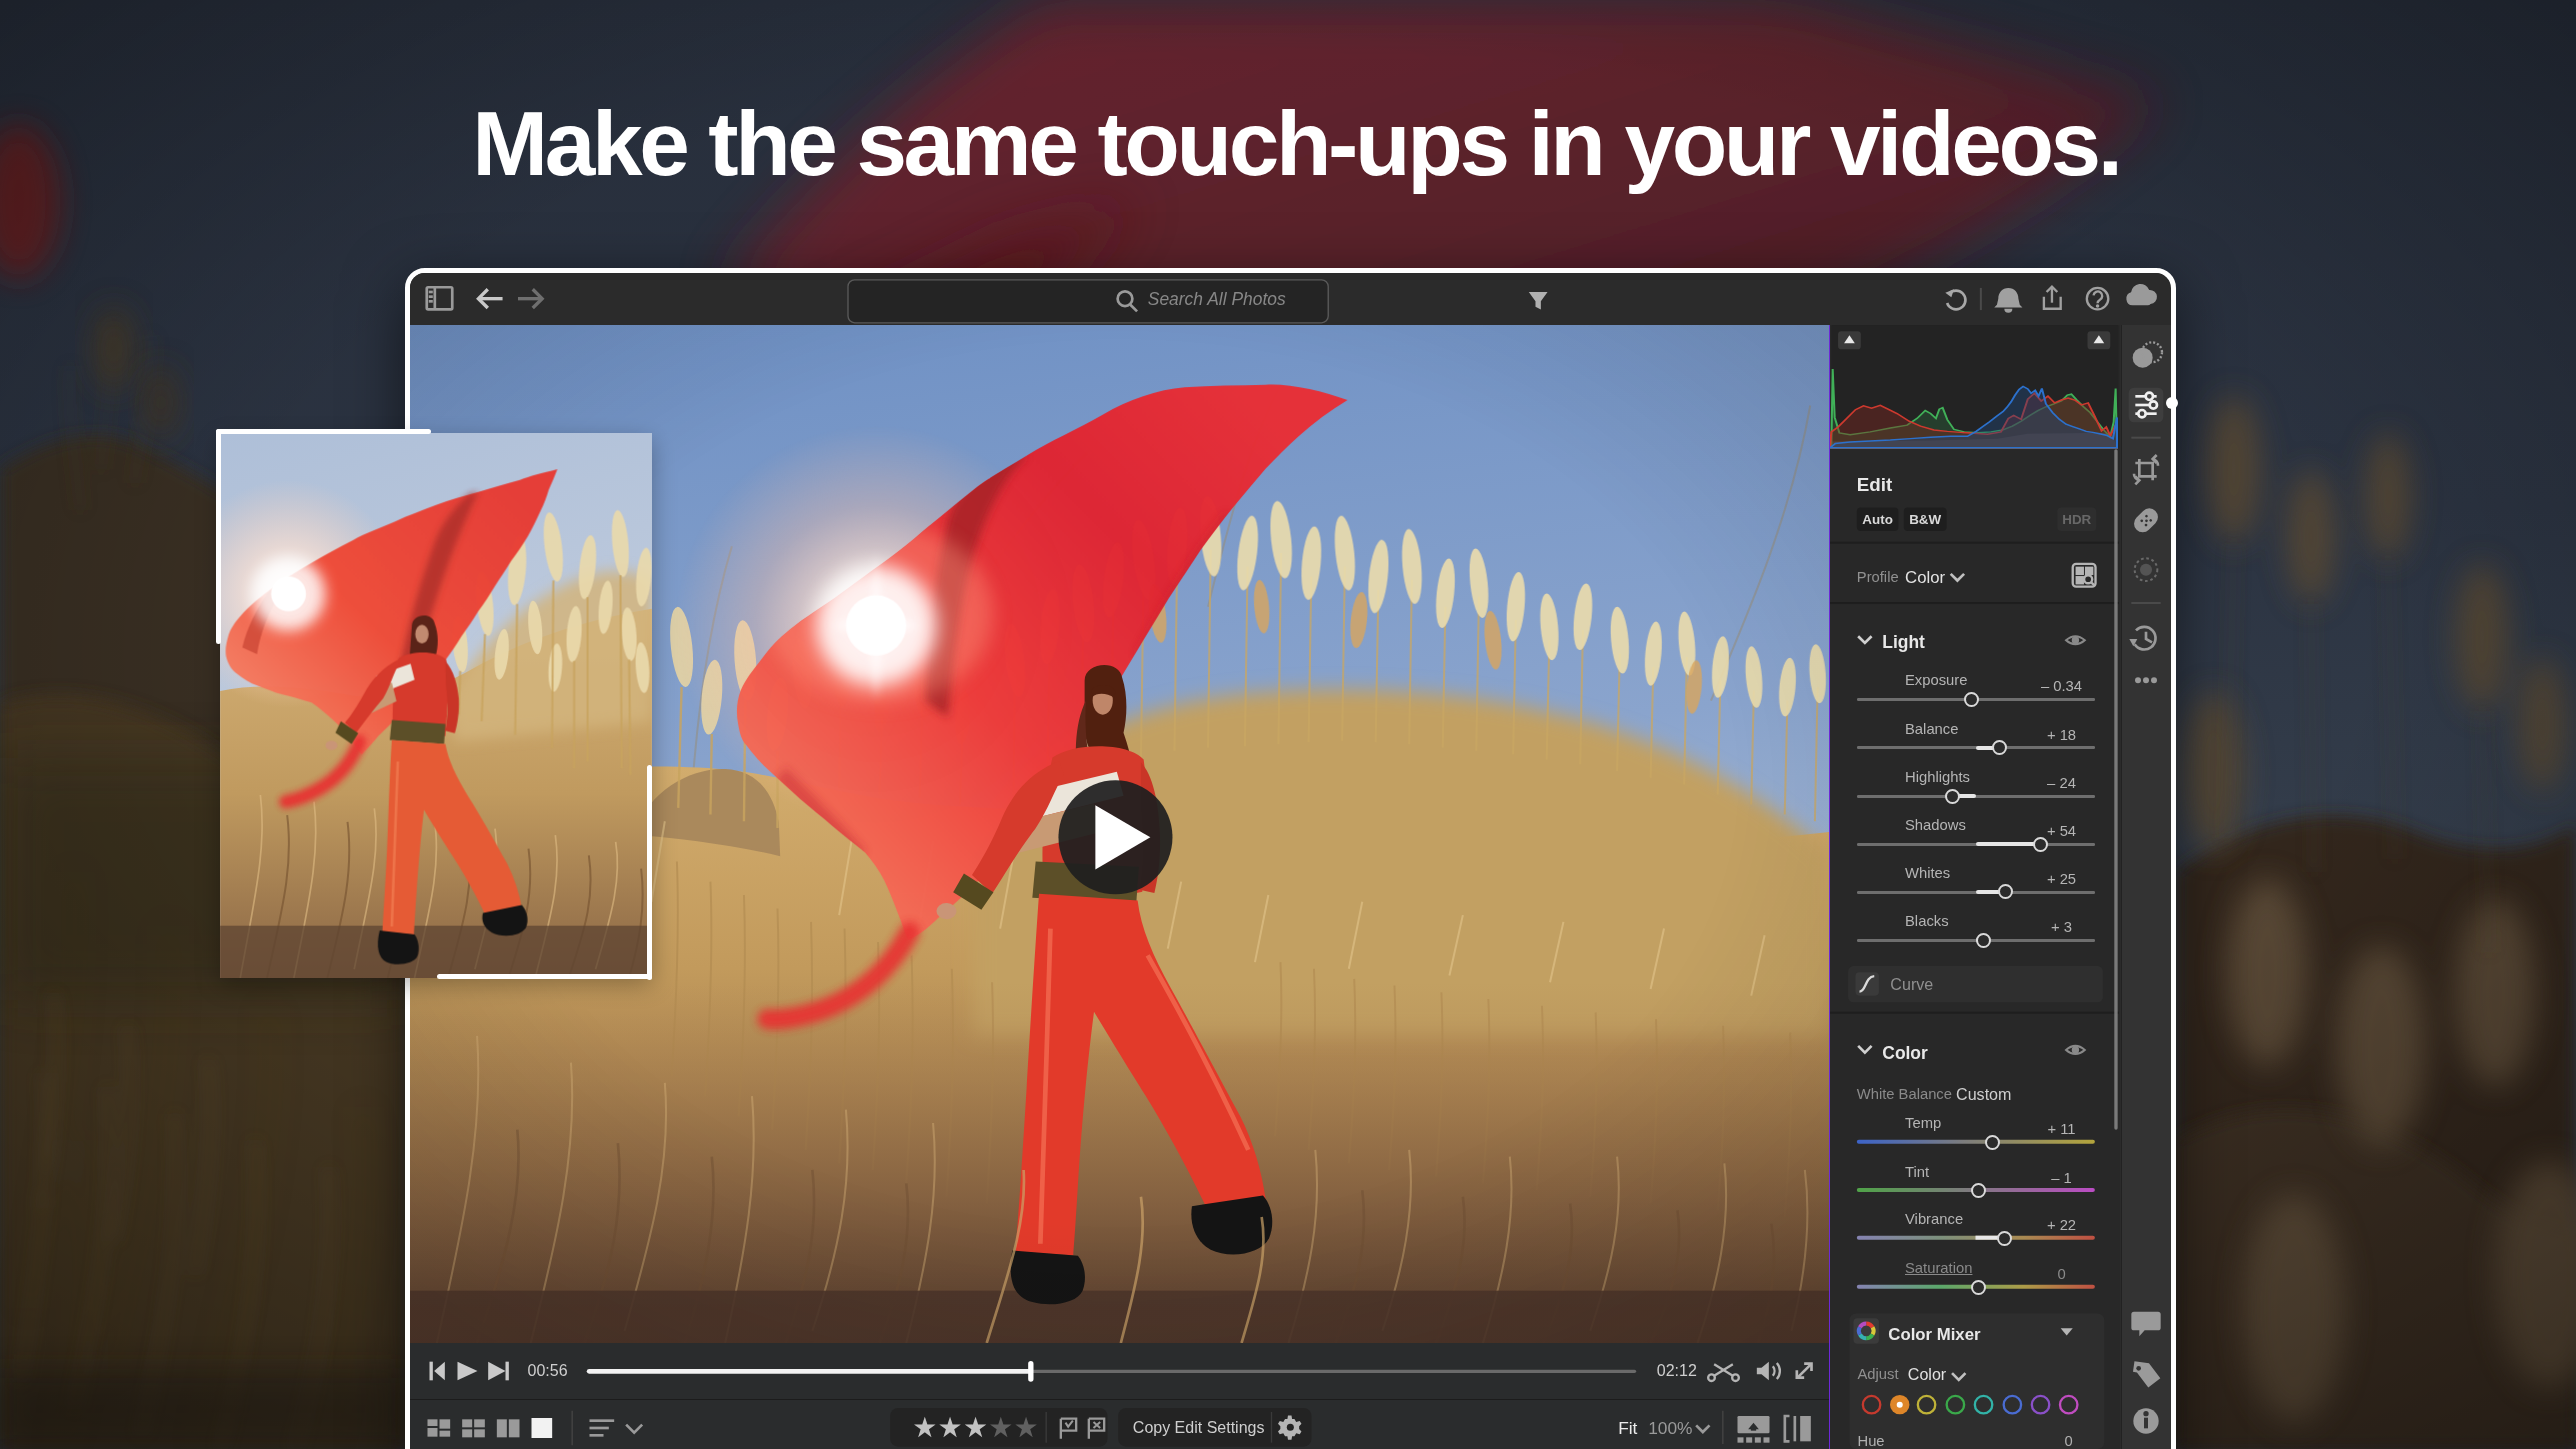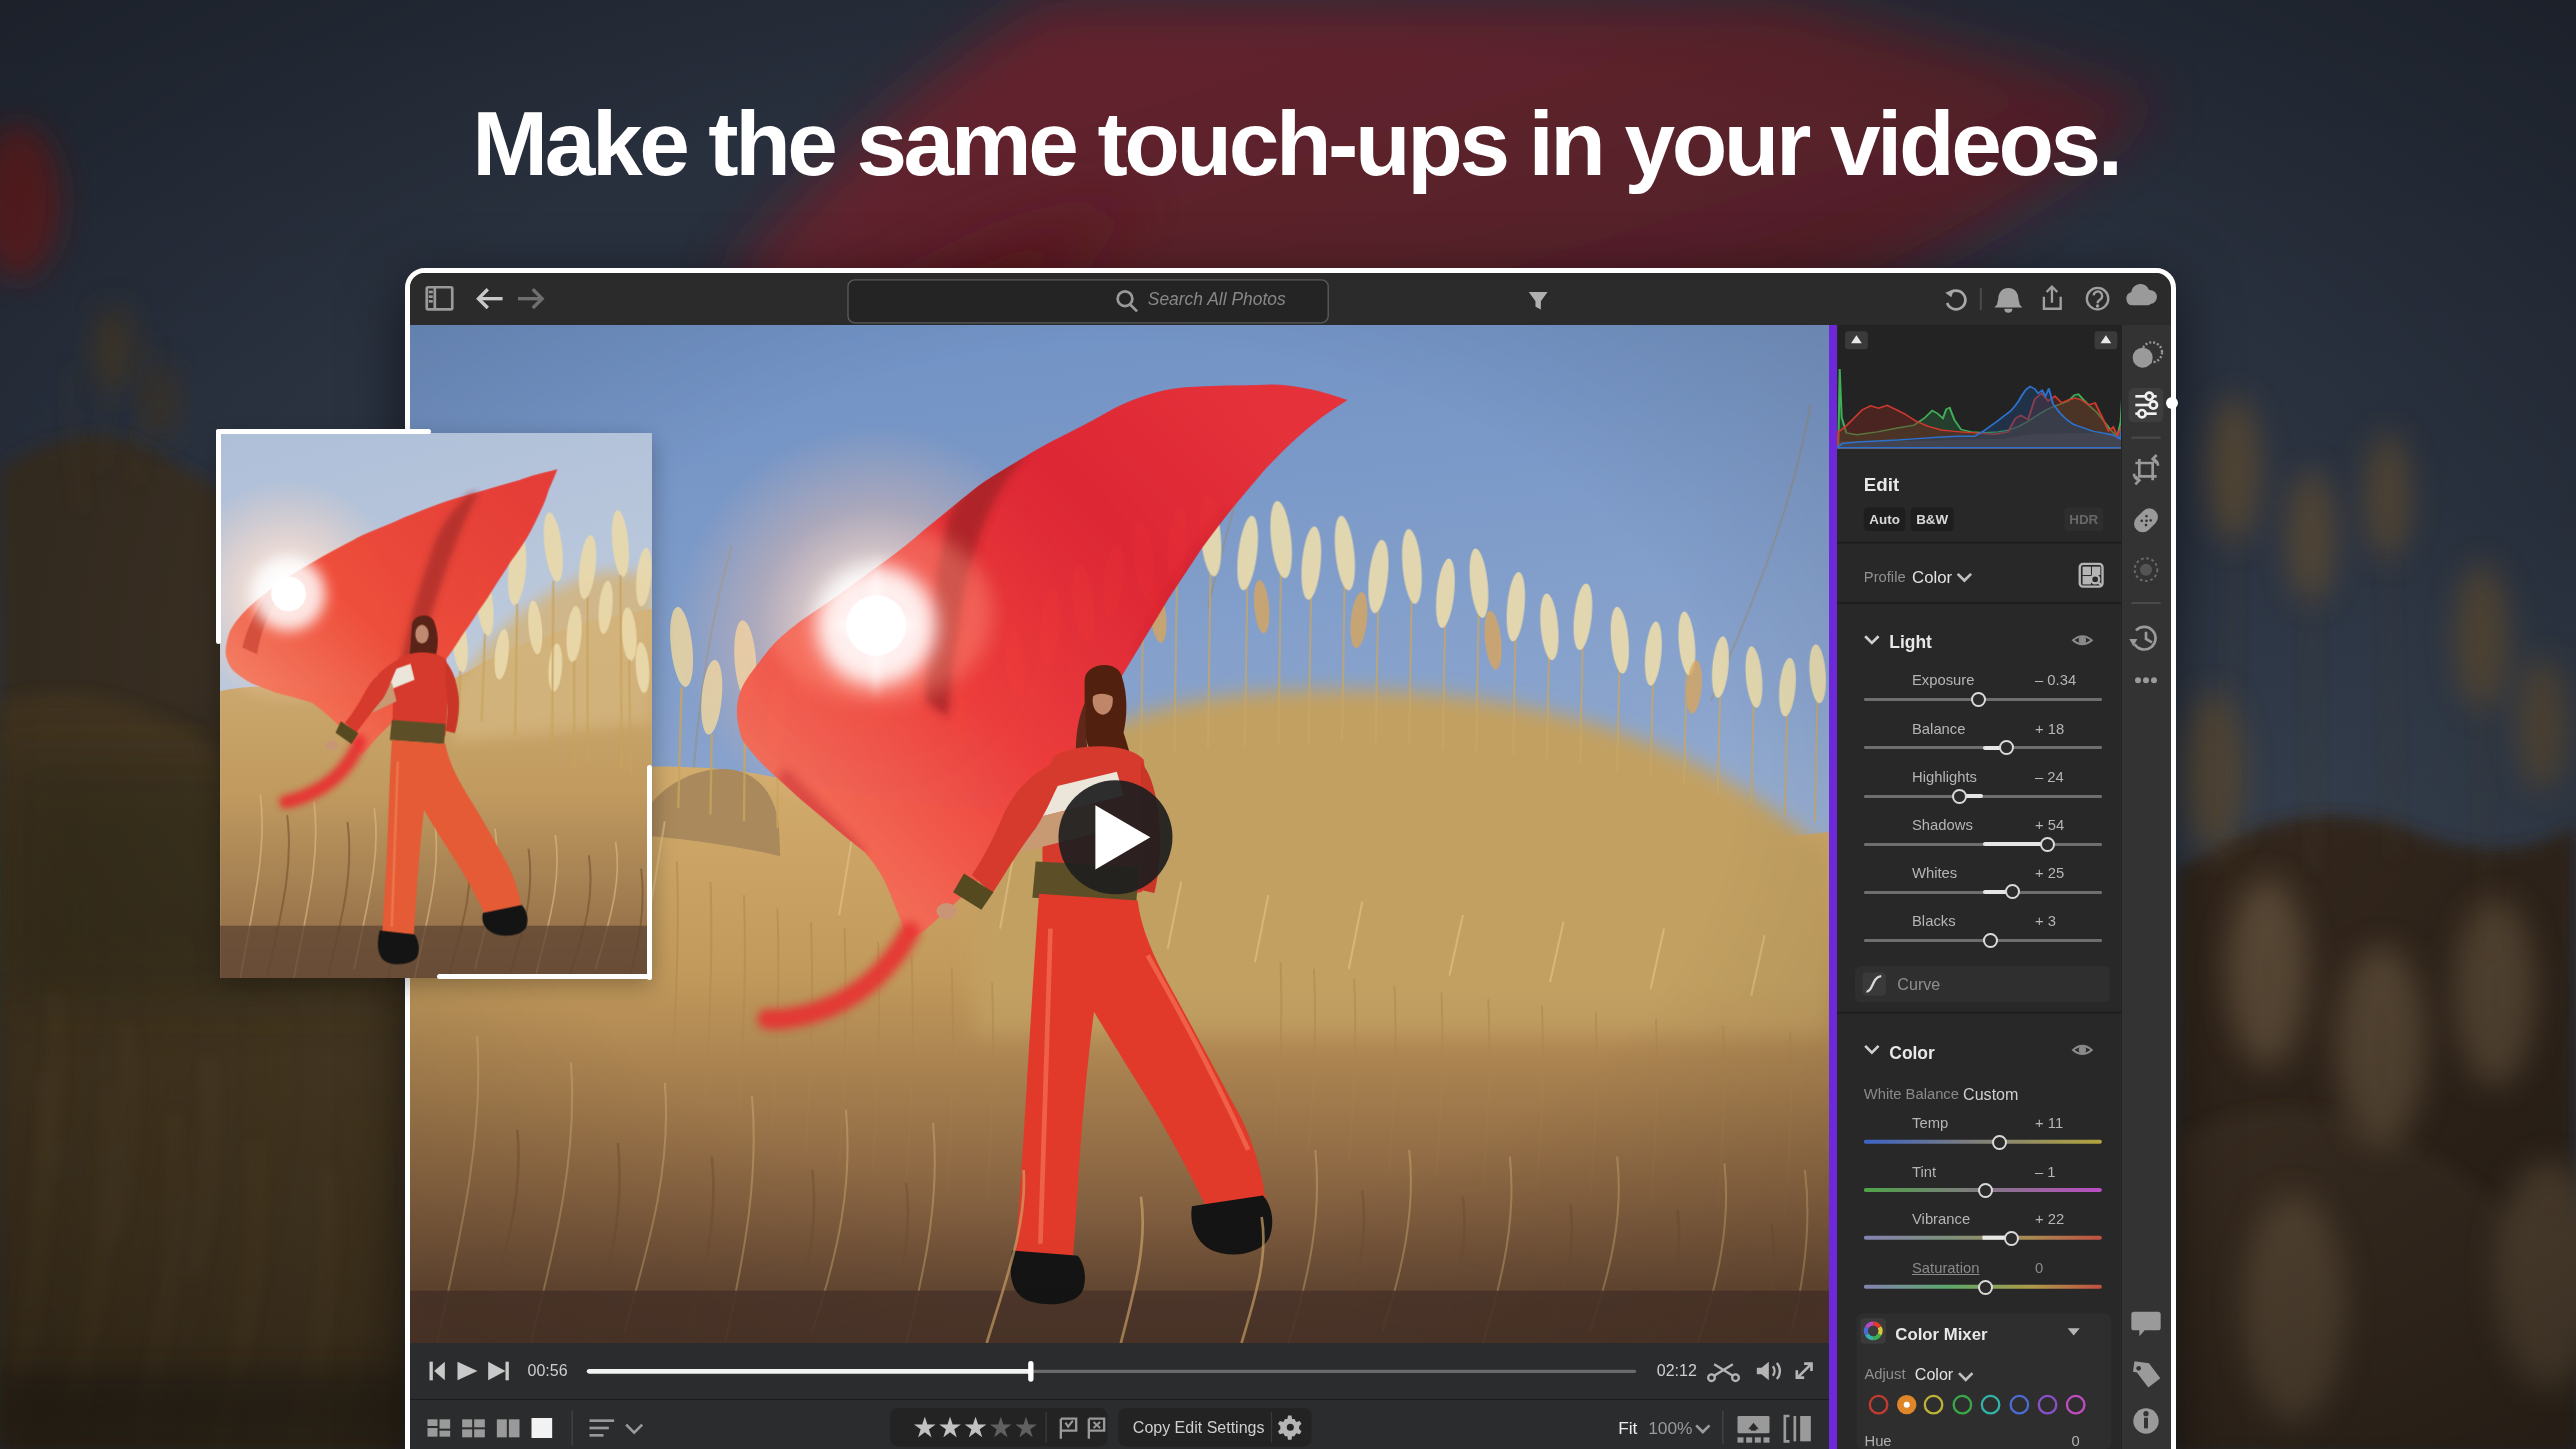--- a/index.html
+++ b/index.html
@@ -5,26 +5,26 @@
   html,body{margin:0;padding:0;}
   *{-webkit-font-smoothing:antialiased;}
   body{width:2576px;height:1449px;position:relative;overflow:hidden;background:#2a3140;font-family:"Liberation Sans",sans-serif;}
   .abs{position:absolute;}
   #title{position:absolute;left:0;top:92px;width:2576px;text-align:center;color:#fff;font-size:91px;font-weight:bold;letter-spacing:-3.4px;z-index:5;margin-left:8px;}
   #app{position:absolute;left:405px;top:268px;width:1771px;height:1208px;border:5.4px solid #fff;border-radius:20px 20px 0 0;box-sizing:border-box;background:#2b2b2b;z-index:10;box-shadow:0 16px 60px rgba(0,0,0,0.55);}
   #toolbar{position:absolute;left:0;top:0;width:1760px;height:52px;background:#2b2b2b;border-radius:14.8px 14.8px 0 0;}
   #photo{position:absolute;left:0;top:52px;width:1419px;height:1018px;background:#87a3cc;overflow:hidden;}
   #controls{position:absolute;left:0;top:1070px;width:1419px;height:56px;background:#2a2c2d;}
   #bottombar{position:absolute;left:0;top:1126px;width:1419px;height:50px;background:#2a2c2d;border-top:1.3px solid #1c1c1c;box-sizing:border-box;}
-  #panel{position:absolute;left:1419px;top:52px;width:291px;height:1124px;background:#282828;border-left:8px solid #6d28d9;box-sizing:border-box;}
+  #panel{position:absolute;left:1419px;top:52px;width:291px;height:1124px;background:#282828;border-left:1px solid #6d28d9;box-sizing:border-box;}
   #rail{position:absolute;left:1711px;top:52px;width:50px;height:1124px;background:#333333;border-left:1.3px solid #222;box-sizing:border-box;}
   #inset{position:absolute;left:220px;top:433px;width:432px;height:545px;z-index:20;background:#b6c3d8;box-shadow:0 6.7px 23px rgba(0,0,0,0.3);}
   .wline{position:absolute;background:#fff;border-radius:2.7px;z-index:21;}
   .lbl{position:absolute;color:#b5b5b5;font-size:14.8px;margin-left:48px;}
-  .val{position:absolute;color:#b5b5b5;font-size:14.8px;text-align:left;}
+  .val{position:absolute;color:#b5b5b5;font-size:14.8px;text-align:center;margin-top:6px;}
   .track{position:absolute;height:2.7px;background:#6e6e6e;border-radius:1.3px;}
   .knob{position:absolute;width:14.8px;height:14.8px;border:2.7px solid #d9d9d9;border-radius:50%;background:#2b2b2b;box-sizing:border-box;}
   .seg{position:absolute;height:4px;background:#e6e6e6;border-radius:2px;}
 </style>
 </head>
 <body>
 
 <svg class="abs" id="bgsvg" width="2576" height="1449" viewBox="0 0 3840 2160" style="left:0;top:0;">
   <defs>
     <linearGradient id="bgsky" x1="0" y1="0" x2="0" y2="1">

